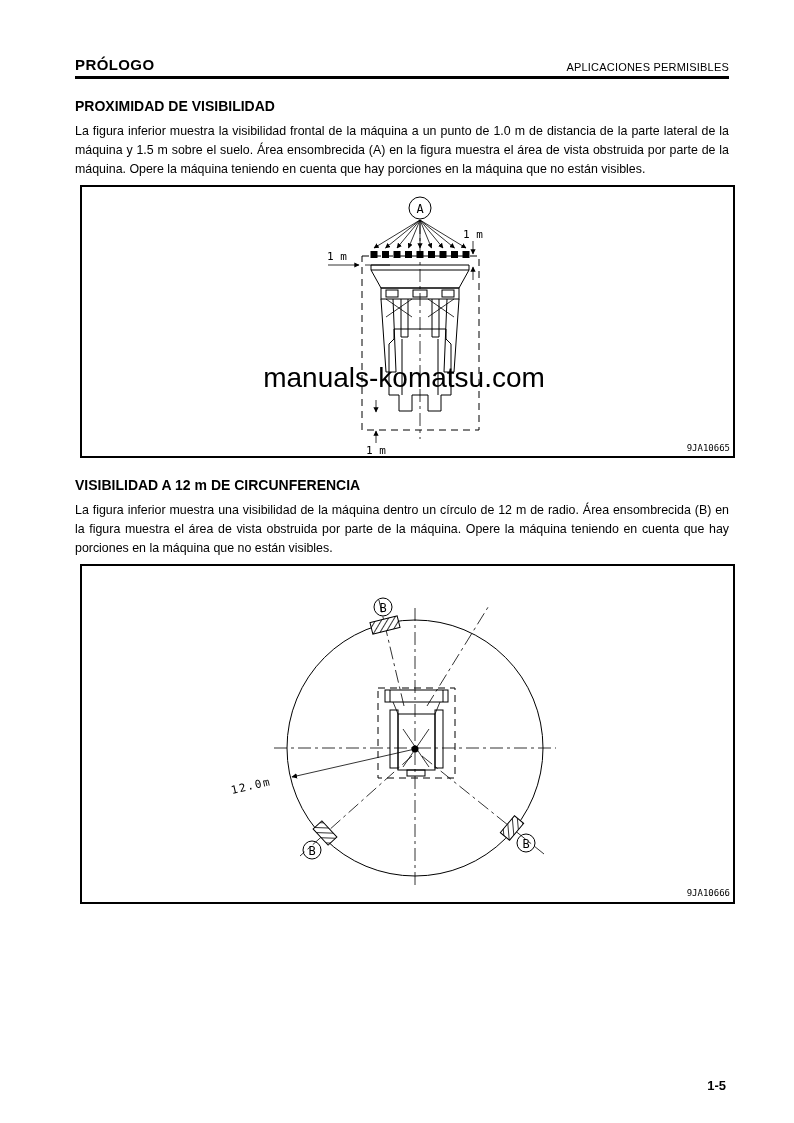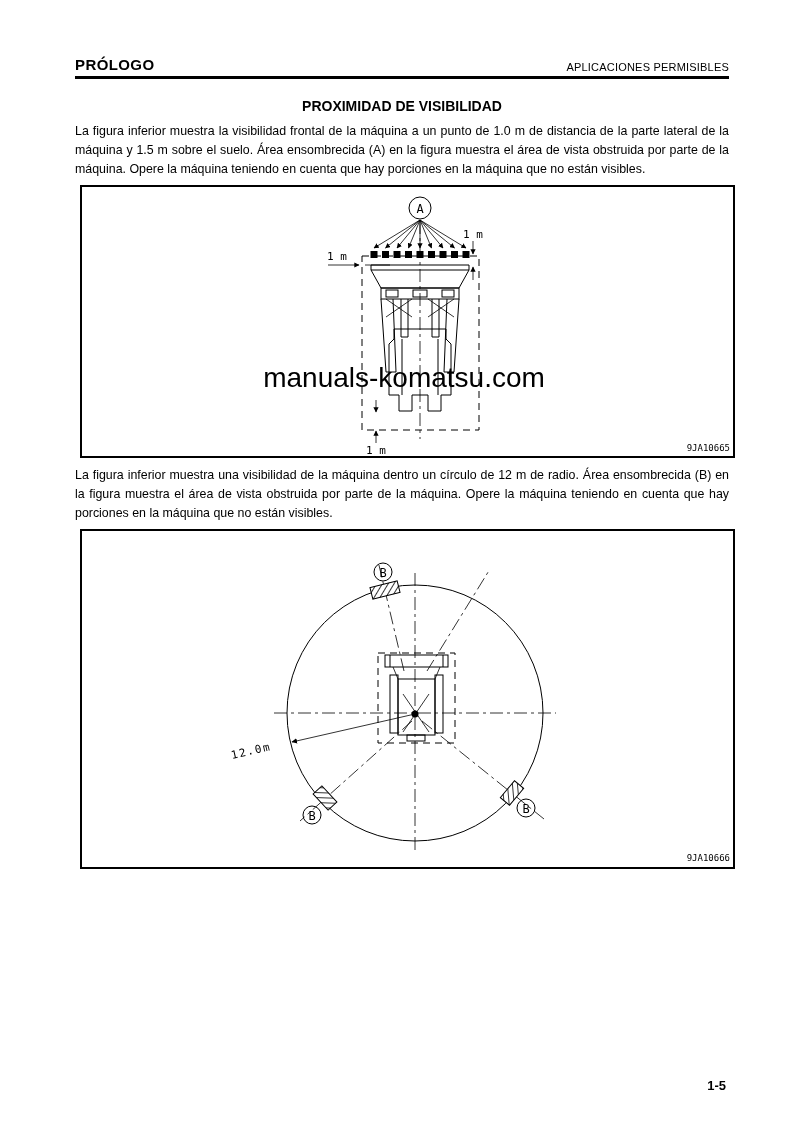--- a/index.html
+++ b/index.html
@@ -5,21 +5,21 @@
   html,body{margin:0;padding:0;background:#fff;}
   .page{position:relative;width:778px;height:1123px;background:#fff;color:#000;
         font-family:"Liberation Sans",sans-serif;box-sizing:border-box;
         padding:55px 49px 0 75px;overflow:hidden;}
   .hdr-row{display:flex;justify-content:space-between;align-items:flex-end;height:18px;}
   .hdr-left{font-size:15px;font-weight:bold;letter-spacing:.4px;}
   .hdr-right{font-size:11px;letter-spacing:.2px;margin-left:8px;}
   .hdr-rule{border-bottom:3px solid #000;margin-top:3px;}
   h1.title{font-size:18px;font-weight:bold;margin:16px 0 0;letter-spacing:.2px;}
   p.bodytxt{font-size:12.4px;line-height:19px;text-align:justify;margin:6px 0 0;}
-  h2.sect{font-size:14px;font-weight:bold;margin:19px 0 0;text-align:center;}
+  h2.sect{font-size:14px;font-weight:bold;margin:19px 0 0;}
   p.tight{margin-top:8px;}
   .figure-box{border:2px solid #000;width:651px;margin:6px 0 0 5px;background:#fff;}
   .figure-box svg{display:block;}
   .ln{stroke:#000;fill:none;stroke-width:1;}
   .thin{stroke:#000;fill:none;stroke-width:.8;}
   .dash{stroke:#000;fill:none;stroke-width:1;stroke-dasharray:7 5;}
   .dashdot{stroke:#000;fill:none;stroke-width:.8;stroke-dasharray:13 4 3 4;}
   .blk{fill:#000;stroke:none;}
   text.figtext{font-family:"DejaVu Sans Mono",monospace;fill:#000;font-size:11px;}
   text.biglbl{font-family:"DejaVu Sans Mono",monospace;fill:#000;font-size:12px;}
@@ -120,20 +120,21 @@
         <line class="thin" x1="294" y1="256" x2="294" y2="244" marker-end="url(#arr1)"></line>
         <text class="figtext" x="284" y="267">1 m</text>
       </g>
 
       <text class="wm" x="322" y="200" text-anchor="middle">manuals-komatsu.com</text>
 
       <text class="code" x="648" y="264" text-anchor="end">9JA10665</text>
     </svg>
   </div>
 
+  <h2 class="sect">VISIBILIDAD A 12 m DE CIRCUNFERENCIA</h2>
   <p class="bodytxt tight">La figura inferior muestra una visibilidad de la máquina dentro un círculo de 12 m de radio. Área ensombrecida (B) en la figura muestra el área de vista obstruida por parte de la máquina. Opere la máquina teniendo en cuenta que hay porciones en la máquina que no están visibles.</p>
 
   <div class="figure-box">
     <svg width="651" height="336" viewBox="0 0 651 336">
       <defs>
         <marker id="arr2" viewBox="0 0 10 10" refX="9" refY="5" markerWidth="7" markerHeight="7" orient="auto-start-reverse">
           <path d="M0,0 L10,5 L0,10 Z" fill="#000"></path>
         </marker>
         <pattern id="hatch2" width="5" height="5" patternUnits="userSpaceOnUse" patternTransform="rotate(45)">
           <rect width="5" height="5" fill="#fff"></rect>

